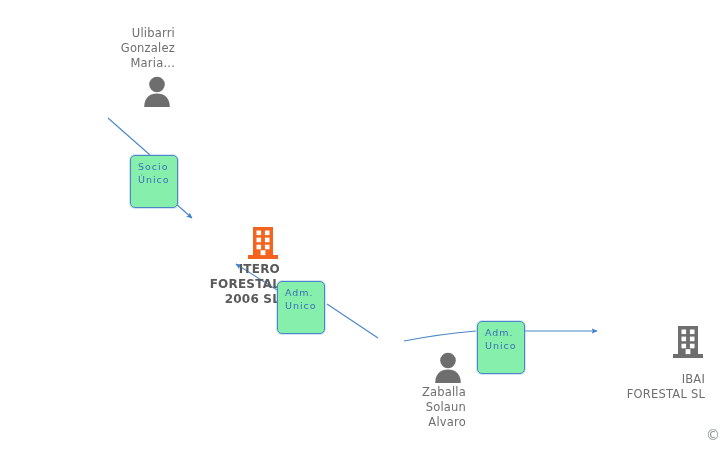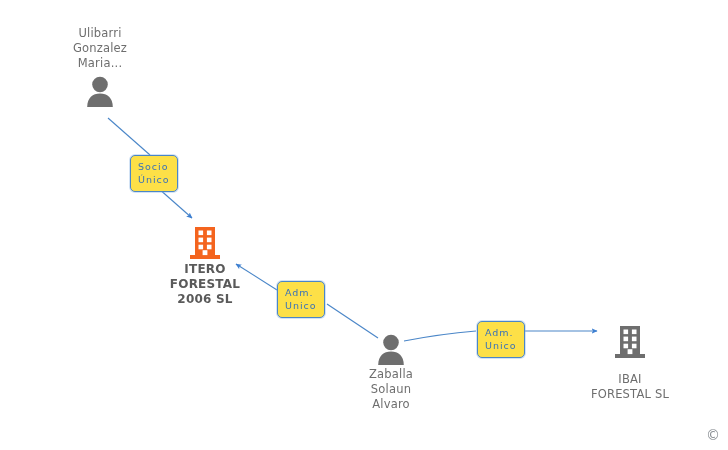--- a/index.html
+++ b/index.html
@@ -23,21 +23,21 @@
     top: 0;
     width: 728px;
     height: 450px;
   }
 
   
   .node {
     position: absolute;
     width: 150px;
     margin-left: -75px;
-    text-align: center;
+    text-align: right;
     z-index: 3;
   }
   .node .icon-wrap {
     display: block;
     line-height: 0;
   }
   .node .caption {
     display: block;
     color: #6e6e6e;
     font-size: 11.5px;
@@ -59,29 +59,29 @@
     margin-top: 13px;
   }
   .node.person-bottom .caption {
     margin-top: 2px;
   }
 
   
   .rel-label {
     position: absolute;
     z-index: 5;
-    background: #fde047;
+    background: #86efac;
     border: 1px solid #4a86c8;
     border-radius: 5px;
     box-shadow: 0 0 0 1px rgba(130,175,225,0.35);
     color: #3a72b8;
     font-size: 9.5px;
     line-height: 13px;
     letter-spacing: 1px;
-    padding: 4px 7px 5px 7px;
+    padding: 4px 7px 21px 7px;
     text-align: left;
     white-space: pre-line;
   }
 
   
   #watermark {
     position: absolute;
     right: 8px;
     bottom: 8px;
     z-index: 6;
@@ -157,21 +157,21 @@
         <rect x="10.5" y="18.7" width="4.6" height="4.6" fill="#ffffff"></rect>
         <rect x="18.9" y="18.7" width="4.6" height="4.6" fill="#ffffff"></rect>
         <rect x="14.6" y="24.2" width="4.8" height="4.9" fill="#ffffff"></rect>
       </svg>
     </span>
     <span class="caption">ITERO
 FORESTAL
 2006  SL</span>
   </div>
 
-  <div class="node person-bottom" style="left:391px; top:333px;">
+  <div class="node person-bottom" style="left:391px; top:351px;">
     <span class="icon-wrap">
       <svg width="36" height="32" viewBox="0 0 36 32" xmlns="http://www.w3.org/2000/svg">
         <circle cx="18" cy="9.5" r="7.8" fill="#6e6e6e"></circle>
         <path d="M 5.2 32 C 5.2 22.6 10.8 18.4 18 18.4 C 25.2 18.4 30.8 22.6 30.8 32 Z" fill="#6e6e6e"></path>
       </svg>
     </span>
     <span class="caption">Zaballa
 Solaun
 Alvaro</span>
   </div>

